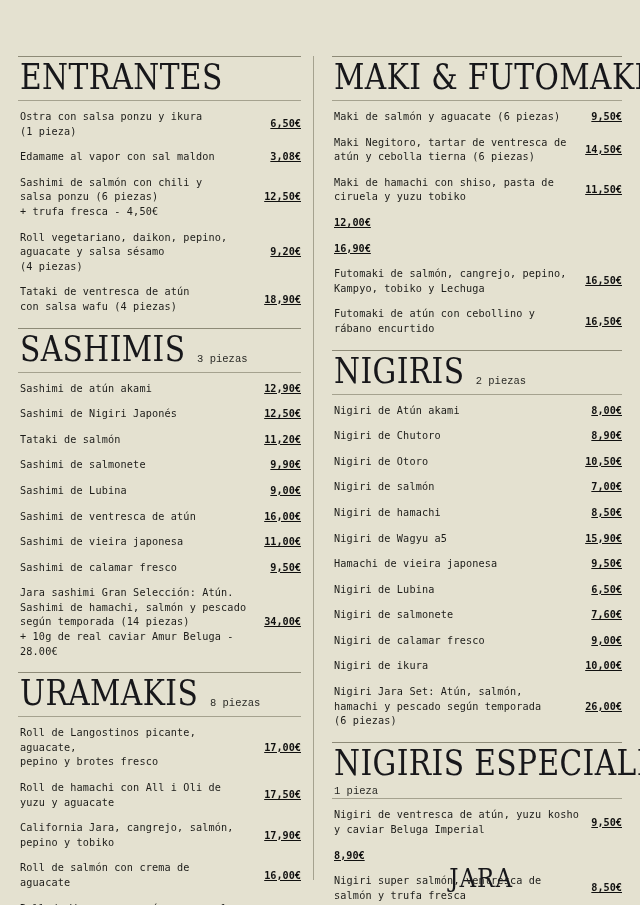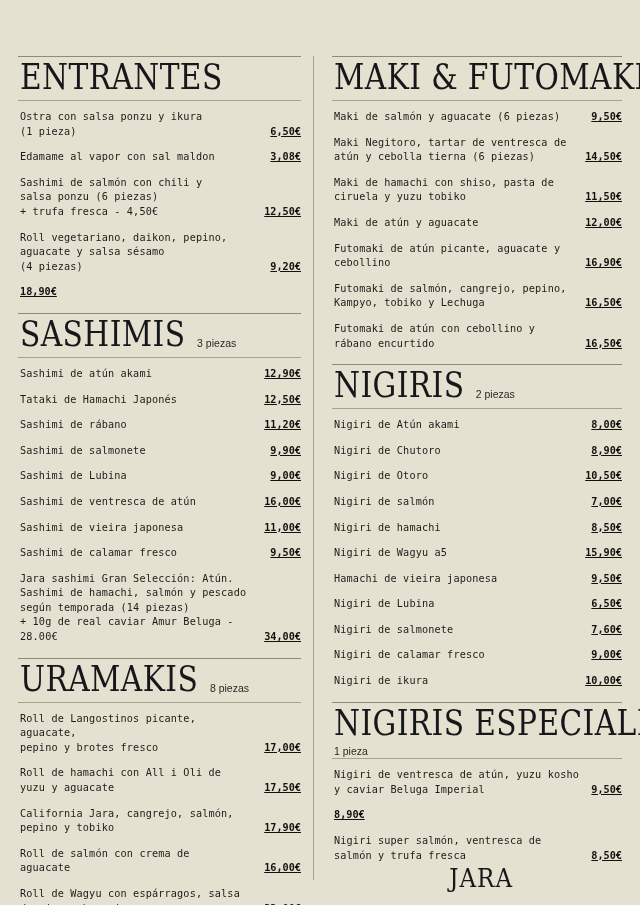--- a/index.html
+++ b/index.html
@@ -69,21 +69,21 @@
     font-weight: 400;
     font-size: 30px;
     line-height: 1.05;
     letter-spacing: 0.4px;
     color: #17171a;
     transform: scaleY(1.18) scaleX(0.99);
     transform-origin: left bottom;
     white-space: nowrap;
   }
   .section-sub {
-    font-family: Liberation Sans, sans-serif;
+    font-family: Liberation Mono, monospace;
     font-size: 10.5px;
     color: #2a2a26;
     margin-left: 10px;
     white-space: nowrap;
   }
   .section-head.stacked {
     display: block;
     padding-bottom: 1px;
   }
   .section-head.stacked .section-sub {
@@ -91,21 +91,21 @@
     margin-left: 0;
     text-align: left;
     margin-top: 4px;
     padding-right: 2px;
   }
   .items {
     padding: 9px 0 11px 2px;
   }
   .item {
     display: flex;
-    align-items: flex-end;
+    align-items: center;
     justify-content: space-between;
     margin-bottom: 11px;
   }
   .item:last-child {
     margin-bottom: 2px;
   }
   .item-name {
     font-size: 10.2px;
     line-height: 14.6px;
     letter-spacing: 0.15px;
@@ -167,42 +167,44 @@
 + trufa fresca - 4,50€</div>
               <div class="item-price">12,50€</div>
             </div>
             <div class="item">
               <div class="item-name">Roll vegetariano, daikon, pepino,
 aguacate y salsa sésamo
 (4 piezas)</div>
               <div class="item-price">9,20€</div>
             </div>
             <div class="item">
+              <div class="item-name">Tataki de ventresca de atún
+con salsa wafu (4 piezas)</div>
               <div class="item-price">18,90€</div>
             </div>
           </div>
         </div>
         <div class="section">
           <div class="rule"></div>
           <div class="section-head">
             <div class="section-title">SASHIMIS</div>
             <div class="section-sub">3 piezas</div>
           </div>
           <div class="rule rule-soft"></div>
           <div class="items">
             <div class="item">
               <div class="item-name">Sashimi de atún akami</div>
               <div class="item-price">12,90€</div>
             </div>
             <div class="item">
-              <div class="item-name">Tataki de Hamachi Japonés</div>
+              <div class="item-name">Sashimi de Nigiri Japonés</div>
               <div class="item-price">12,50€</div>
             </div>
             <div class="item">
-              <div class="item-name">Sashimi de rábano</div>
+              <div class="item-name">Tataki de salmón</div>
               <div class="item-price">11,20€</div>
             </div>
             <div class="item">
               <div class="item-name">Sashimi de salmonete</div>
               <div class="item-price">9,90€</div>
             </div>
             <div class="item">
               <div class="item-name">Sashimi de Lubina</div>
               <div class="item-price">9,00€</div>
             </div>
@@ -279,26 +281,23 @@
               <div class="item-name">Maki Negitoro, tartar de ventresca de
 atún y cebolla tierna (6 piezas)</div>
               <div class="item-price">14,50€</div>
             </div>
             <div class="item">
               <div class="item-name">Maki de hamachi con shiso, pasta de
 ciruela y yuzu tobiko</div>
               <div class="item-price">11,50€</div>
             </div>
             <div class="item">
-              <div class="item-name">Maki de atún y aguacate</div>
               <div class="item-price">12,00€</div>
             </div>
             <div class="item">
-              <div class="item-name">Futomaki de atún picante, aguacate y
-cebollino</div>
               <div class="item-price">16,90€</div>
             </div>
             <div class="item">
               <div class="item-name">Futomaki de salmón, cangrejo, pepino,
 Kampyo, tobiko y Lechuga</div>
               <div class="item-price">16,50€</div>
             </div>
             <div class="item">
               <div class="item-name">Futomaki de atún con cebollino y
 rábano encurtido</div>
@@ -351,20 +350,26 @@
               <div class="item-price">7,60€</div>
             </div>
             <div class="item">
               <div class="item-name">Nigiri de calamar fresco</div>
               <div class="item-price">9,00€</div>
             </div>
             <div class="item">
               <div class="item-name">Nigiri de ikura</div>
               <div class="item-price">10,00€</div>
             </div>
+            <div class="item">
+              <div class="item-name">Nigiri Jara Set: Atún, salmón,
+hamachi y pescado según temporada
+(6 piezas)</div>
+              <div class="item-price">26,00€</div>
+            </div>
           </div>
         </div>
         <div class="section">
           <div class="rule"></div>
           <div class="section-head stacked">
             <div class="section-title">NIGIRIS ESPECIALES</div>
             <div class="section-sub">1 pieza</div>
           </div>
           <div class="rule rule-soft"></div>
           <div class="items">

